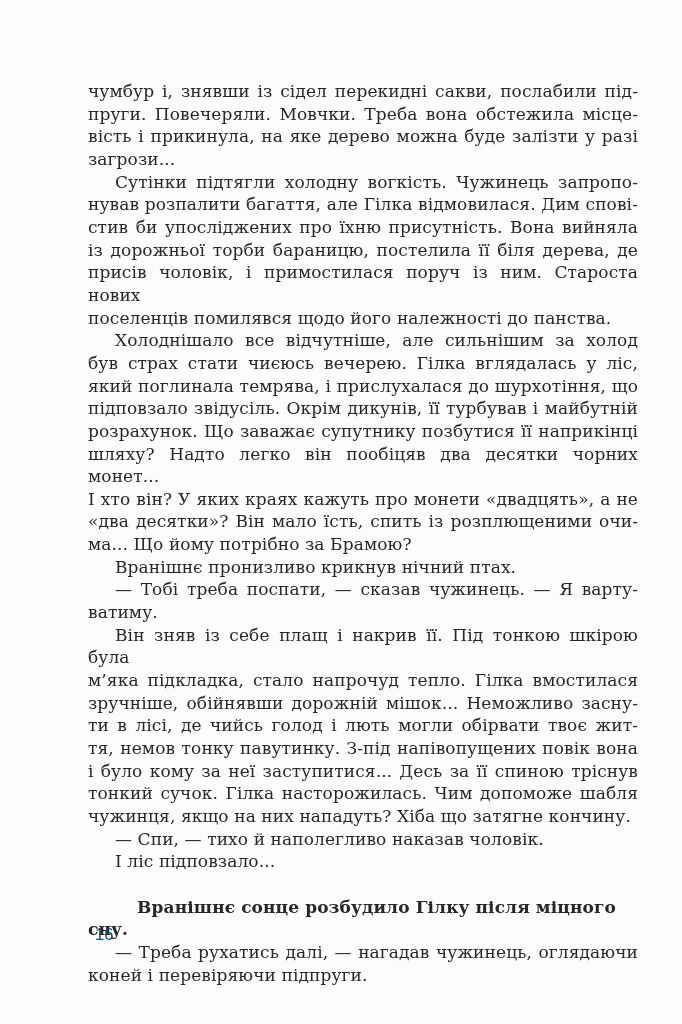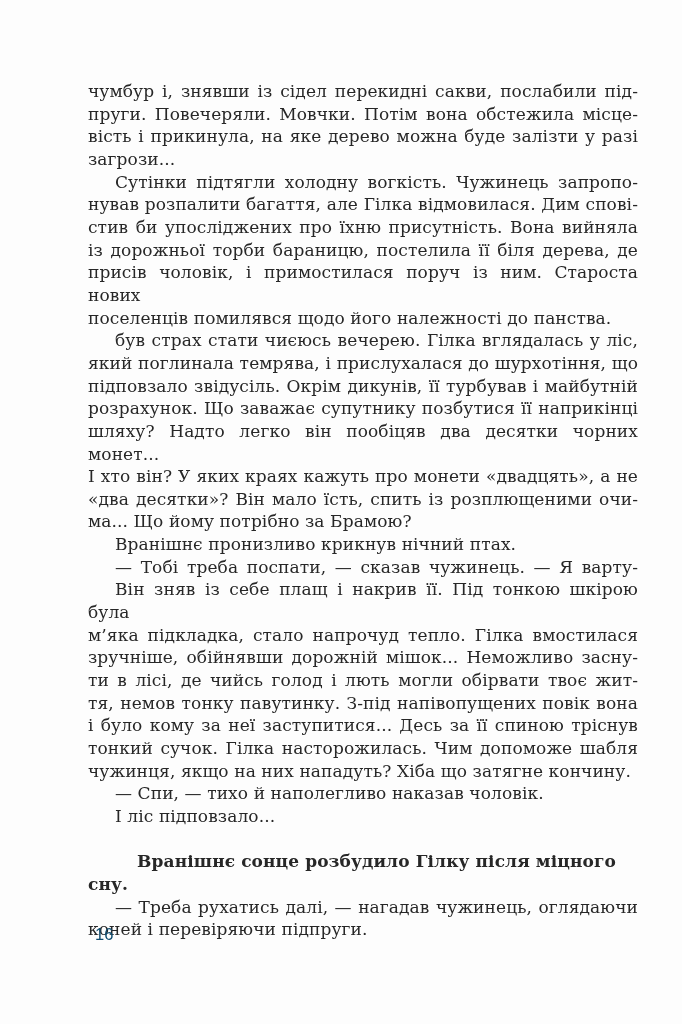--- a/index.html
+++ b/index.html
@@ -46,47 +46,49 @@
     color: #0c4a6e;
   }
 </style>
 </head>
 <body>
 
 <div class="page" style="background: rgb(253, 253, 253);">
   <div class="text-block" style="color: rgb(39, 39, 39);">
       <div class="para">
         <div class="line">чумбур і, знявши із сідел перекидні сакви, послабили під-</div>
-        <div class="line">пруги. Повечеряли. Мовчки. Потім вона обстежила місце-</div>
+        <div class="line">пруги. Повечеряли. Мовчки. Треба вона обстежила місце-</div>
         <div class="line">вість і прикинула, на яке дерево можна буде залізти у разі</div>
         <div class="line last">загрози...</div>
       </div>
       <div class="para indent">
         <div class="line">Сутінки підтягли холодну вогкість. Чужинець запропо-</div>
         <div class="line">нував розпалити багаття, але Гілка відмовилася. Дим спові-</div>
         <div class="line">стив би упосліджених про їхню присутність. Вона вийняла</div>
         <div class="line">із дорожньої торби бараницю, постелила її біля дерева, де</div>
         <div class="line">присів чоловік, і примостилася поруч із ним. Староста нових</div>
         <div class="line last">поселенців помилявся щодо його належності до панства.</div>
       </div>
       <div class="para indent">
+        <div class="line">Холоднішало все відчутніше, але сильнішим за холод</div>
         <div class="line">був страх стати чиєюсь вечерею. Гілка вглядалась у ліс,</div>
         <div class="line">який поглинала темрява, і прислухалася до шурхотіння, що</div>
         <div class="line">підповзало звідусіль. Окрім дикунів, її турбував і майбутній</div>
         <div class="line">розрахунок. Що заважає супутнику позбутися її наприкінці</div>
         <div class="line">шляху? Надто легко він пообіцяв два десятки чорних монет...</div>
         <div class="line">І хто він? У яких краях кажуть про монети «двадцять», а не</div>
         <div class="line">«два десятки»? Він мало їсть, спить із розплющеними очи-</div>
         <div class="line last">ма... Що йому потрібно за Брамою?</div>
       </div>
       <div class="para indent">
         <div class="line last">Вранішнє пронизливо крикнув нічний птах.</div>
       </div>
       <div class="para indent">
         <div class="line">— Тобі треба поспати, — сказав чужинець. — Я варту-</div>
+        <div class="line last">ватиму.</div>
       </div>
       <div class="para indent">
         <div class="line">Він зняв із себе плащ і накрив її. Під тонкою шкірою була</div>
         <div class="line">м’яка підкладка, стало напрочуд тепло. Гілка вмостилася</div>
         <div class="line">зручніше, обійнявши дорожній мішок... Неможливо засну-</div>
         <div class="line">ти в лісі, де чийсь голод і лють могли обірвати твоє жит-</div>
         <div class="line">тя, немов тонку павутинку. З-під напівопущених повік вона</div>
         <div class="line">і було кому за неї заступитися... Десь за її спиною тріснув</div>
         <div class="line">тонкий сучок. Гілка насторожилась. Чим допоможе шабля</div>
         <div class="line last">чужинця, якщо на них нападуть? Хіба що затягне кончину.</div>

